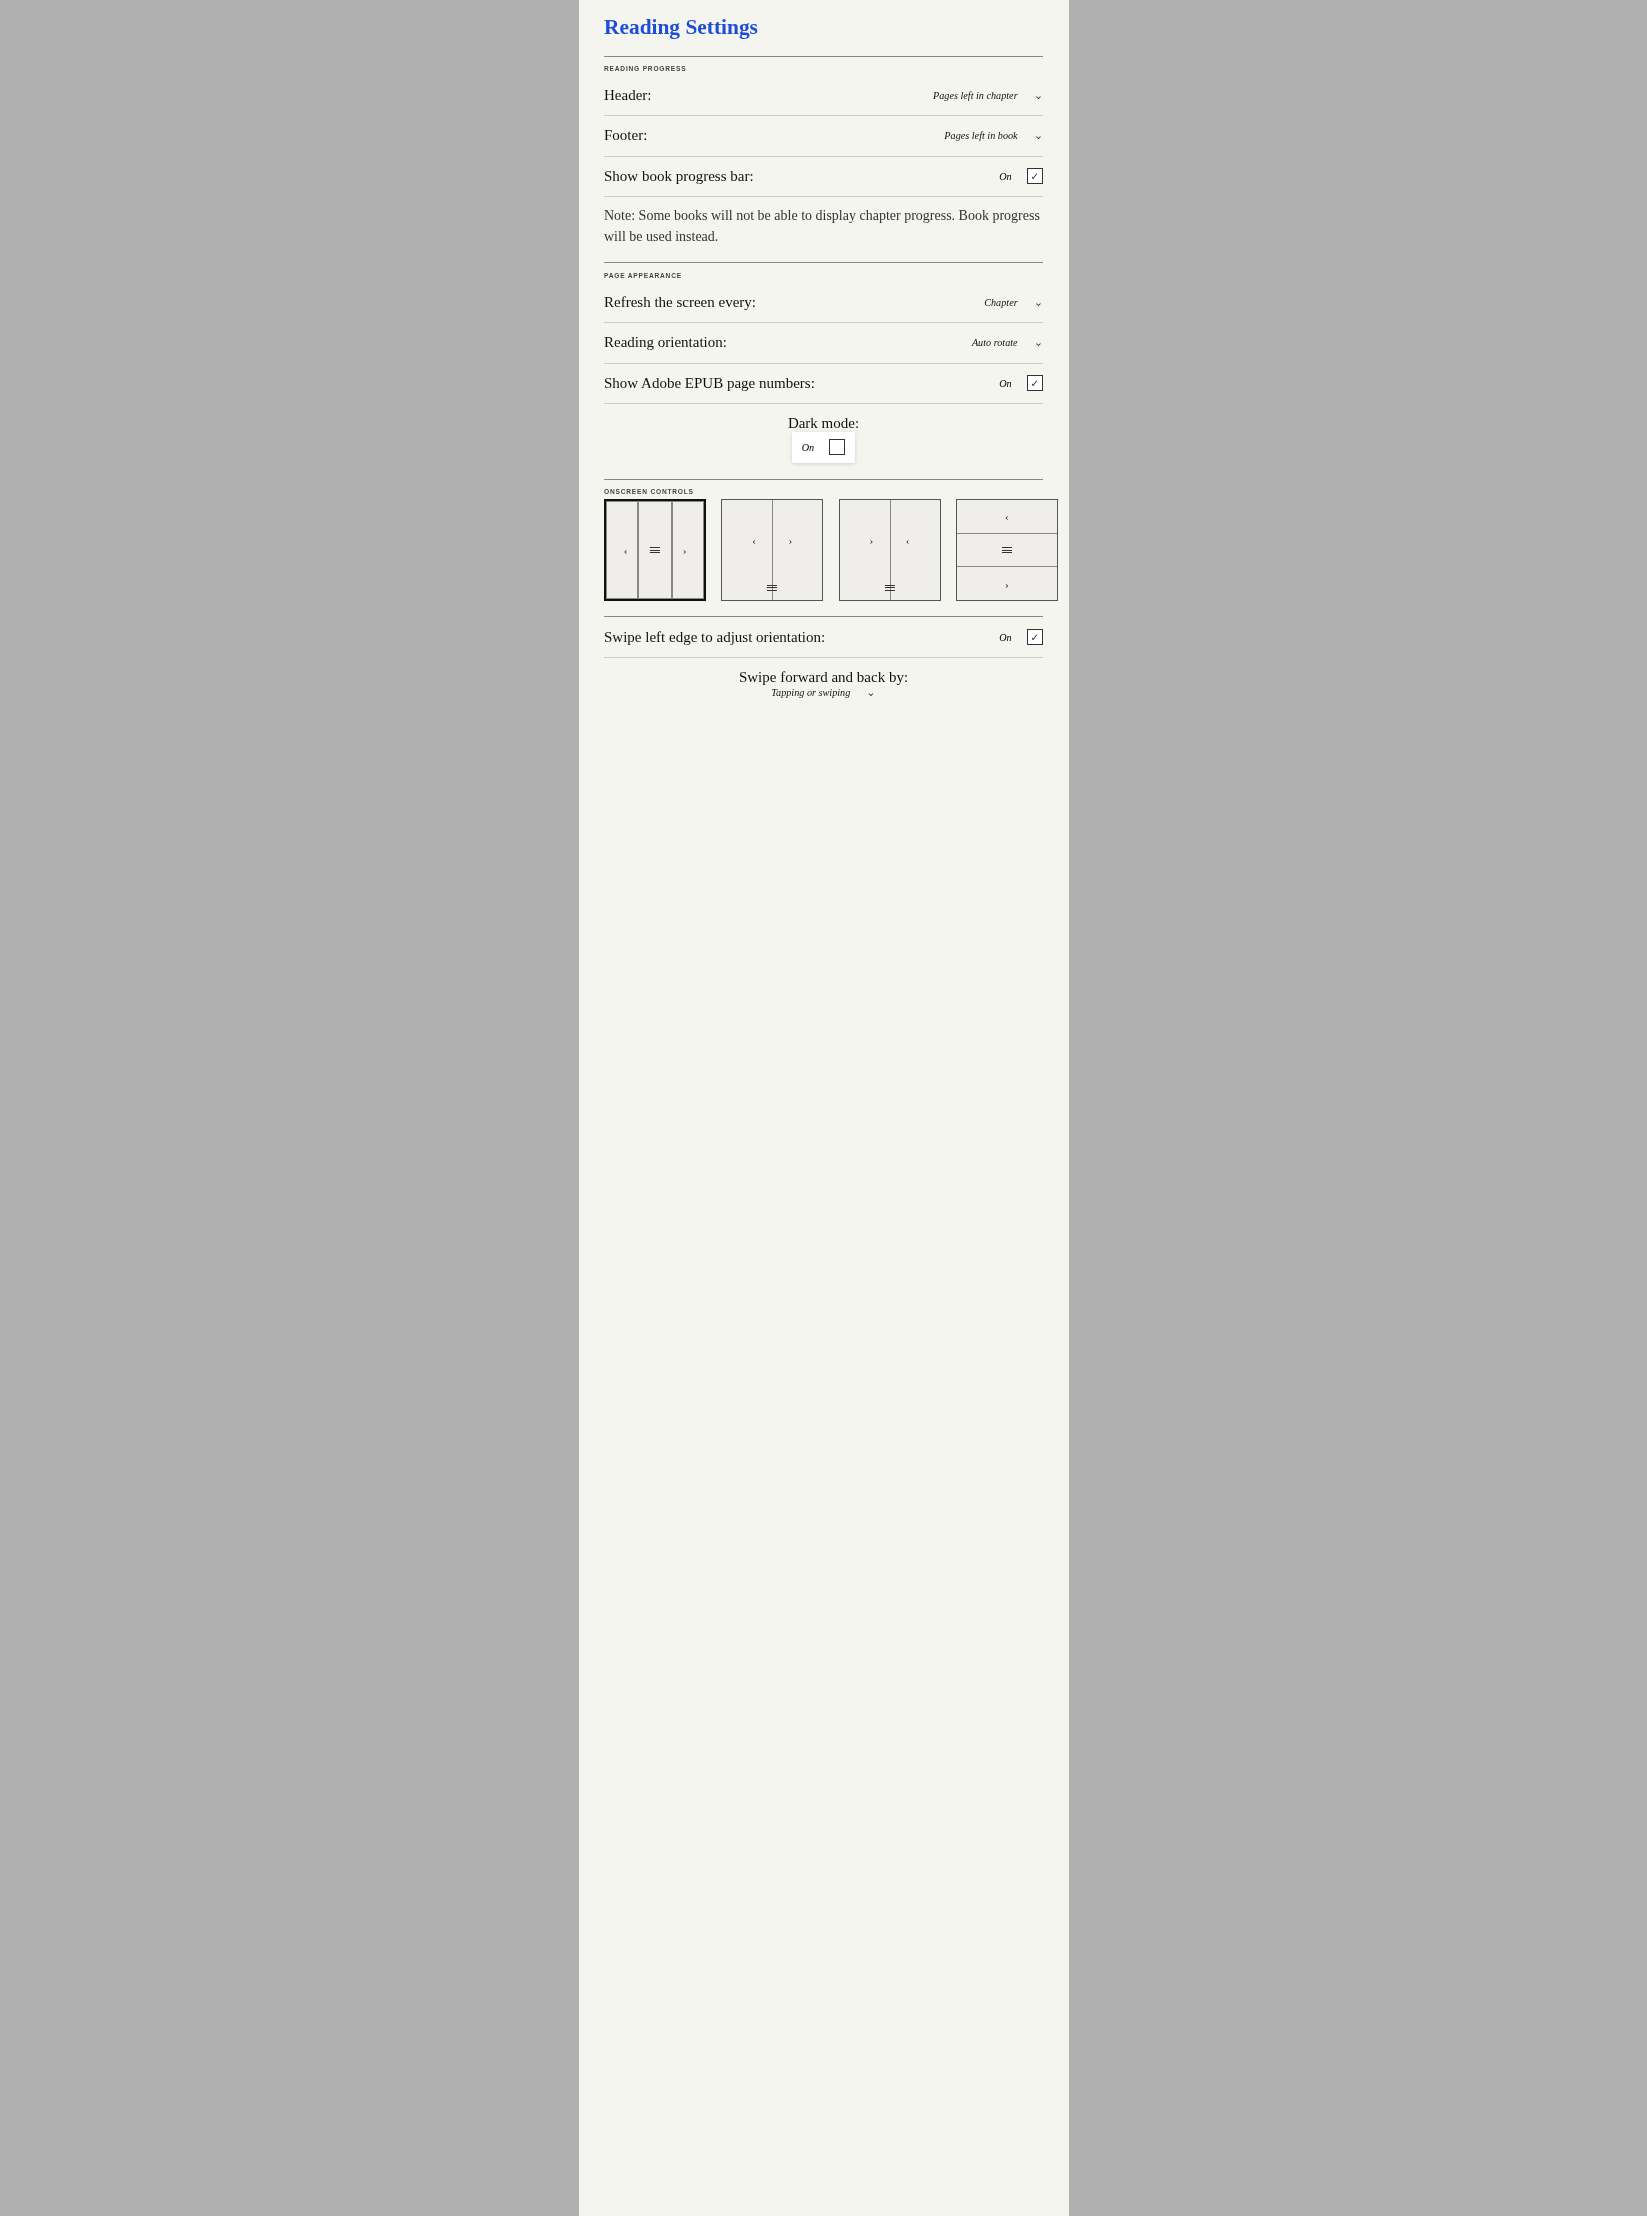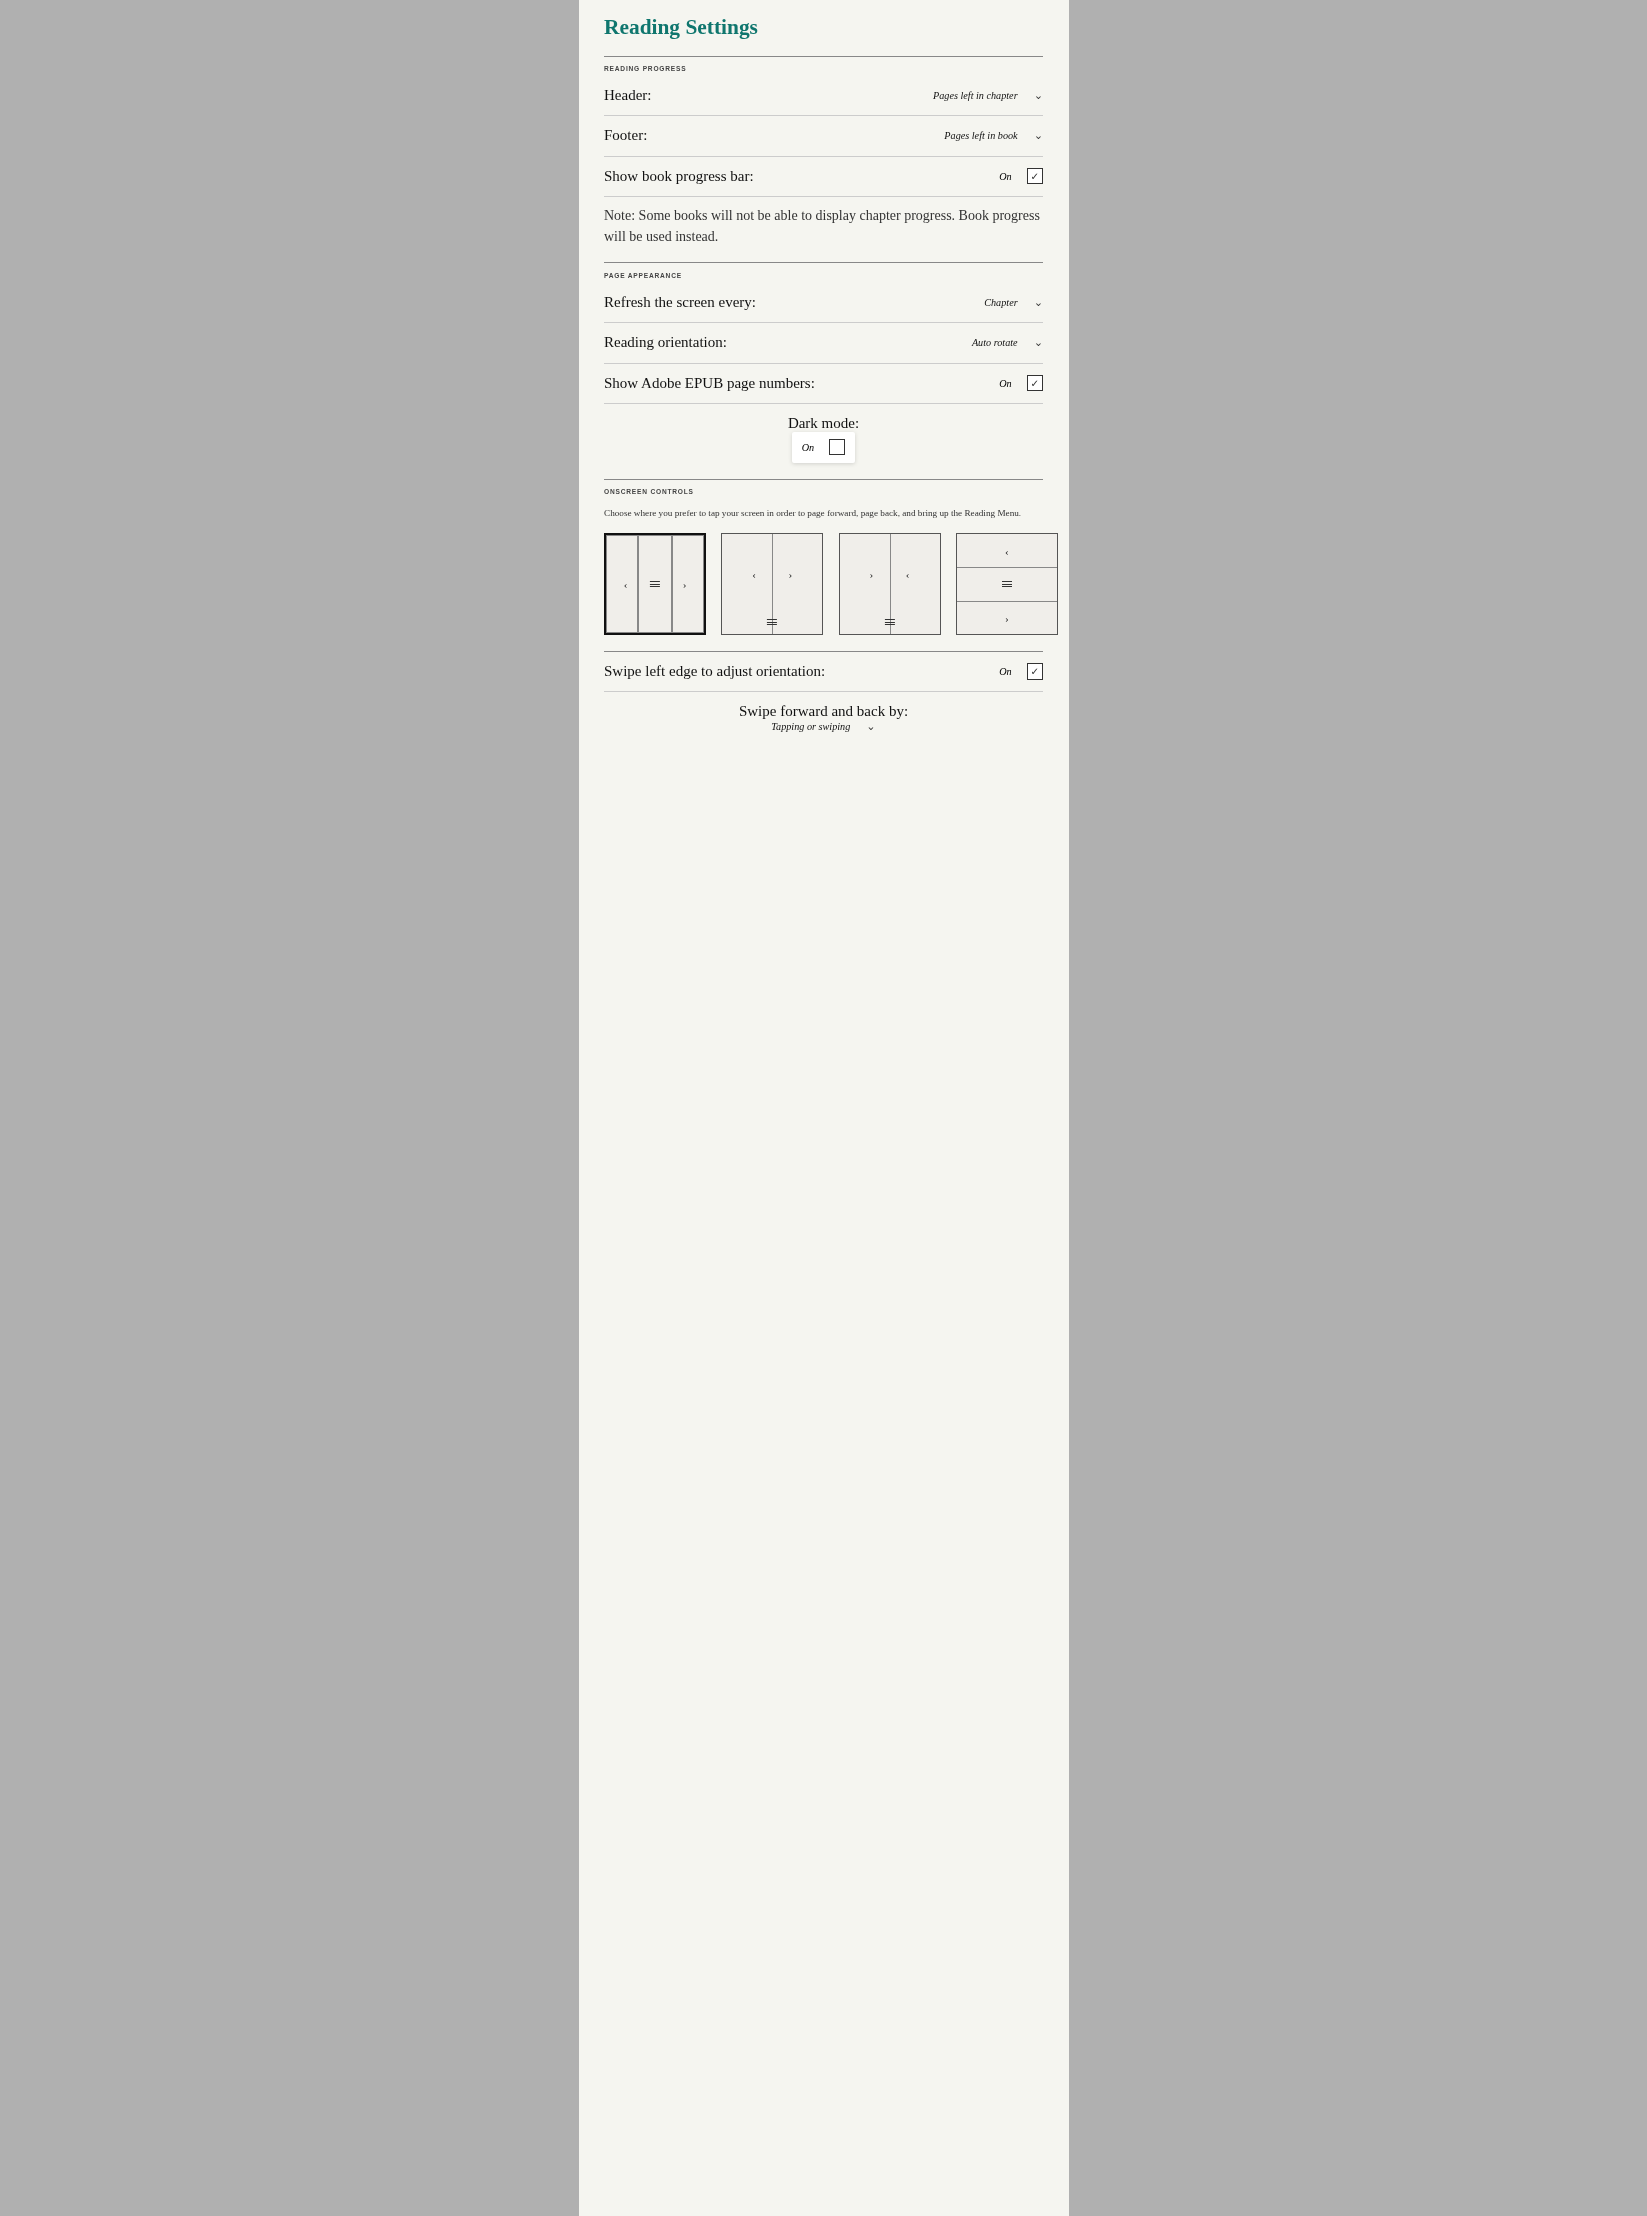--- a/index.html
+++ b/index.html
@@ -57,21 +57,21 @@
     }
 
     .modal-content {
       padding: 15.3px 25.5px 25.5px 25.5px;
     }
 
     .page-title {
       font-size: 21.4px;
       font-weight: bold;
       margin-bottom: 15.3px;
-      color: #0f766e;
+      color: #1d4ed8;
     }
 
     .section-divider {
       border: none;
       border-top: 0.5px solid #888;
       margin: 0;
     }
 
     .section-label {
       font-size: 6.6px;
@@ -346,21 +346,20 @@
           </div>
         </div>
       </div>
     </div>
 
     <hr class="section-divider">
 
     <div class="section-block">
       <div class="section-label">ONSCREEN CONTROLS</div>
 
-      <p class="onscreen-desc">Choose where you prefer to tap your screen in order to page forward, page back, and bring up the Reading Menu.</p>
 
       <div class="layout-options">
 
         <div class="layout-option selected">
           <div class="layout-inner layout1">
             <div class="col-left"></div>
             <div class="col-center"></div>
             <div class="col-right"></div>
             <span class="layout-arrow" style="left:18%; top:50%; transform:translateY(-50%);">‹</span>
             <div class="layout-menu" style="left:50%; top:50%; transform:translate(-50%,-50%);">

